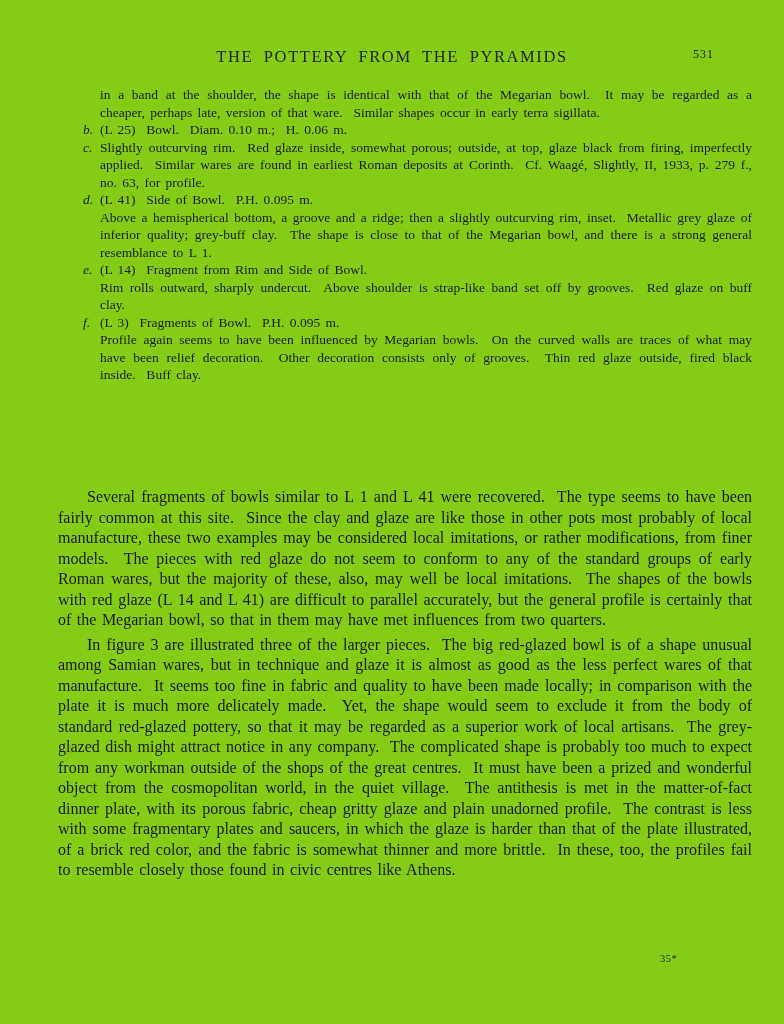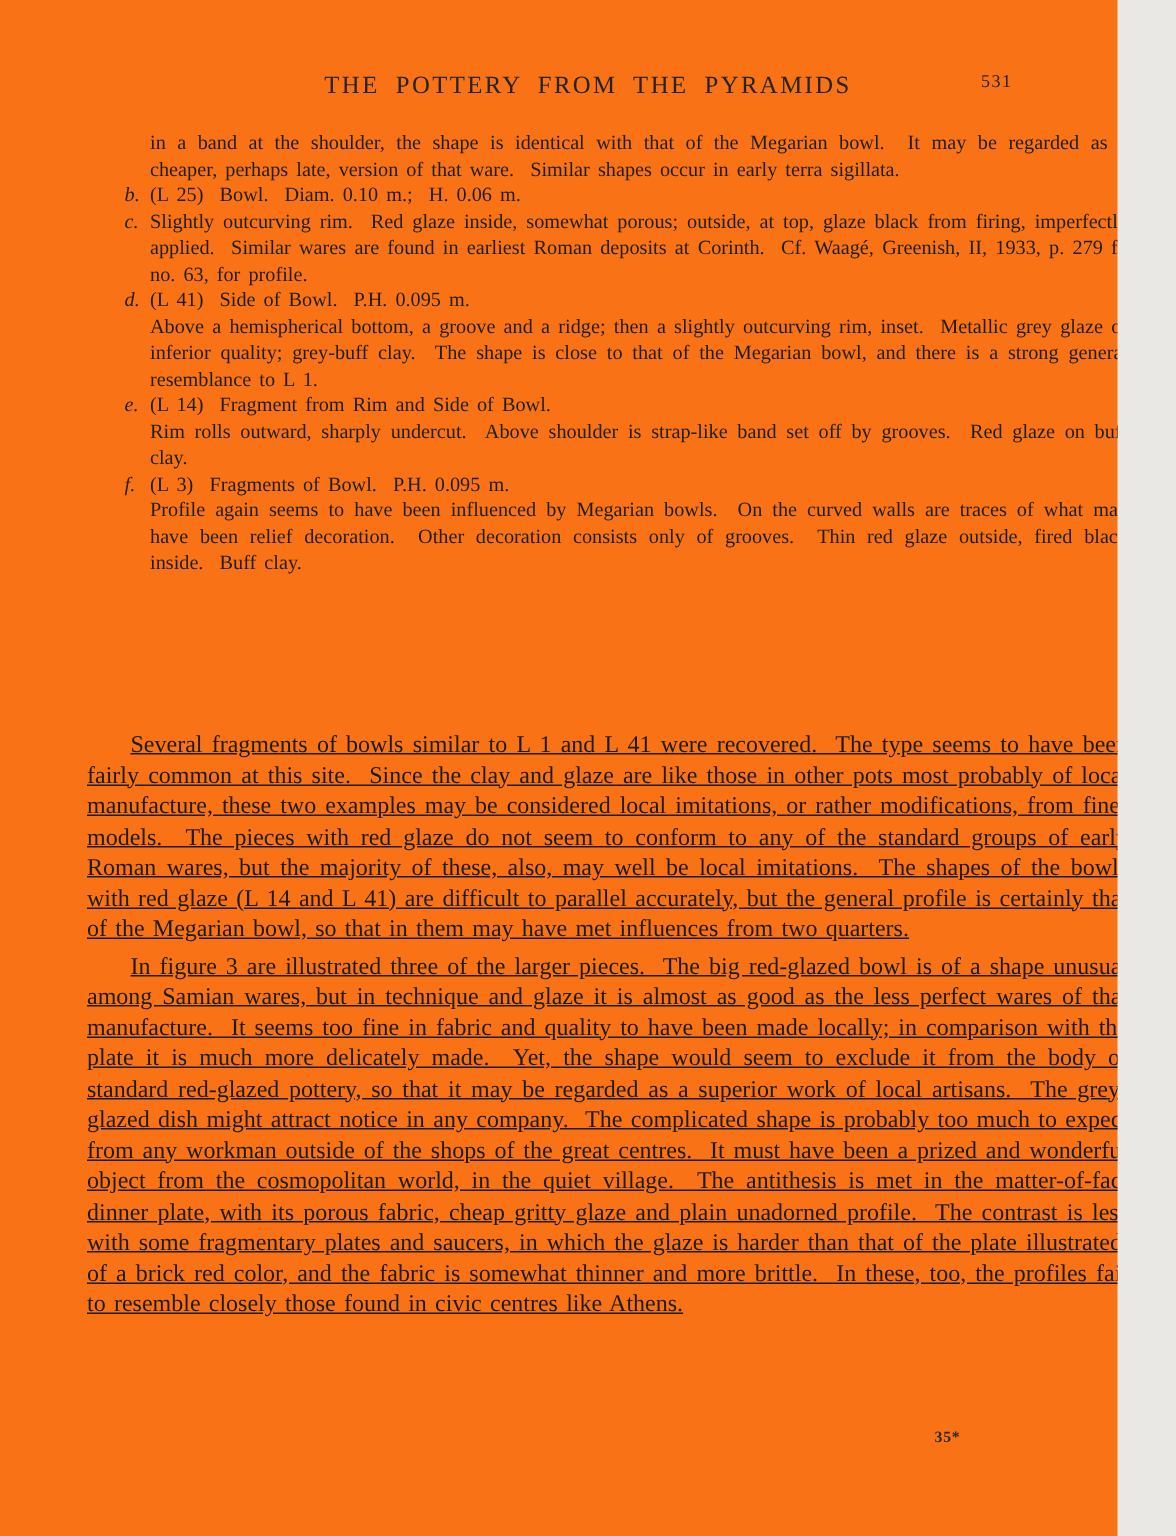--- a/index.html
+++ b/index.html
@@ -3,25 +3,24 @@
 <meta charset="utf-8">
 <style>
   html, body { margin: 0; padding: 0; }
   body {
     width: 784px; height: 1024px;
     background: #e9e8e4;
     font-family: "Liberation Serif", "DejaVu Serif", serif;
   }
   .page {
     position: relative;
-    width: 717px; height: 1024px;
-    background: #f97316;
+    width: 784px; height: 1024px;
+    background: #84cc16;
     color: #1e1e1e;
     overflow: hidden;
-    padding-left: 28px;
   }
   
   .running-head {
     position: absolute; top: 47px; left: 0; width: 784px;
     text-align: center;
     font-size: 16.5px; letter-spacing: 1.6px; word-spacing: 5px;
     color: #242424;
   }
   .page-number {
     position: absolute; top: 47px; right: 70px;
@@ -45,32 +44,31 @@
   .cat-heading { white-space: pre-wrap; }
   .cat-body { white-space: pre-wrap; }
   .it { }
   
   .main {
     position: absolute; top: 487px; left: 58px; width: 694px;
     font-size: 16px; line-height: 20.5px;
     text-align: justify;
     word-spacing: 1.5px;
     color: #1c1c1c;
-    text-decoration: underline;
   }
   .main p {
     margin: 0;
     text-indent: 29px;
     white-space: pre-wrap;
   }
   .main p + p { margin-top: 4px; }
   
   .printers-mark {
-    position: absolute; top: 953px; left: 623px;
-    font-size: 10.5px; font-weight: bold; letter-spacing: 0.5px;
+    position: absolute; top: 953px; left: 660px;
+    font-size: 10.5px; font-weight: normal; letter-spacing: 0.5px;
     color: #2a2a2a;
   }
 </style>
 </head>
 <body>
 
 <div class="page">
 
   <div class="running-head">THE POTTERY FROM THE PYRAMIDS</div>
   <div class="page-number">531</div>
@@ -79,21 +77,21 @@
     <p class="cat-cont"><span>in a band at the shoulder, the shape is identical with that of the Megarian bowl.  It may be regarded as a cheaper, perhaps late, version of that ware.  Similar shapes occur in early </span><span class="it">terra sigillata</span><span>.</span></p>
     <div>
 
         <div class="cat-entry">
           <span class="cat-label">b.</span>
           <div class="cat-heading">(L 25)  Bowl.  Diam. 0.10 m.;  H. 0.06 m.</div>
         </div>
 
         <div class="cat-entry">
           <span class="cat-label">c.</span>
-          <div class="cat-body"><span>Slightly outcurving rim.  Red glaze inside, somewhat porous; outside, at top, glaze black from firing, imperfectly applied.  Similar wares are found in earliest Roman deposits at Corinth.  Cf. Waagé, </span><span class="it">Greenish</span><span>, II, 1933, p. 279 f., no. 63, for profile.</span></div>
+          <div class="cat-body"><span>Slightly outcurving rim.  Red glaze inside, somewhat porous; outside, at top, glaze black from firing, imperfectly applied.  Similar wares are found in earliest Roman deposits at Corinth.  Cf. Waagé, </span><span class="it">Slightly</span><span>, II, 1933, p. 279 f., no. 63, for profile.</span></div>
         </div>
 
         <div class="cat-entry">
           <span class="cat-label">d.</span>
           <div class="cat-heading">(L 41)  Side of Bowl.  P.H. 0.095 m.</div>
           <div class="cat-body"><span>Above a hemispherical bottom, a groove and a ridge; then a slightly outcurving rim, inset.  Metallic grey glaze of inferior quality; grey-buff clay.  The shape is close to that of the Megarian bowl, and there is a strong general resemblance to L 1.</span></div>
         </div>
 
         <div class="cat-entry">
           <span class="cat-label">e.</span>

